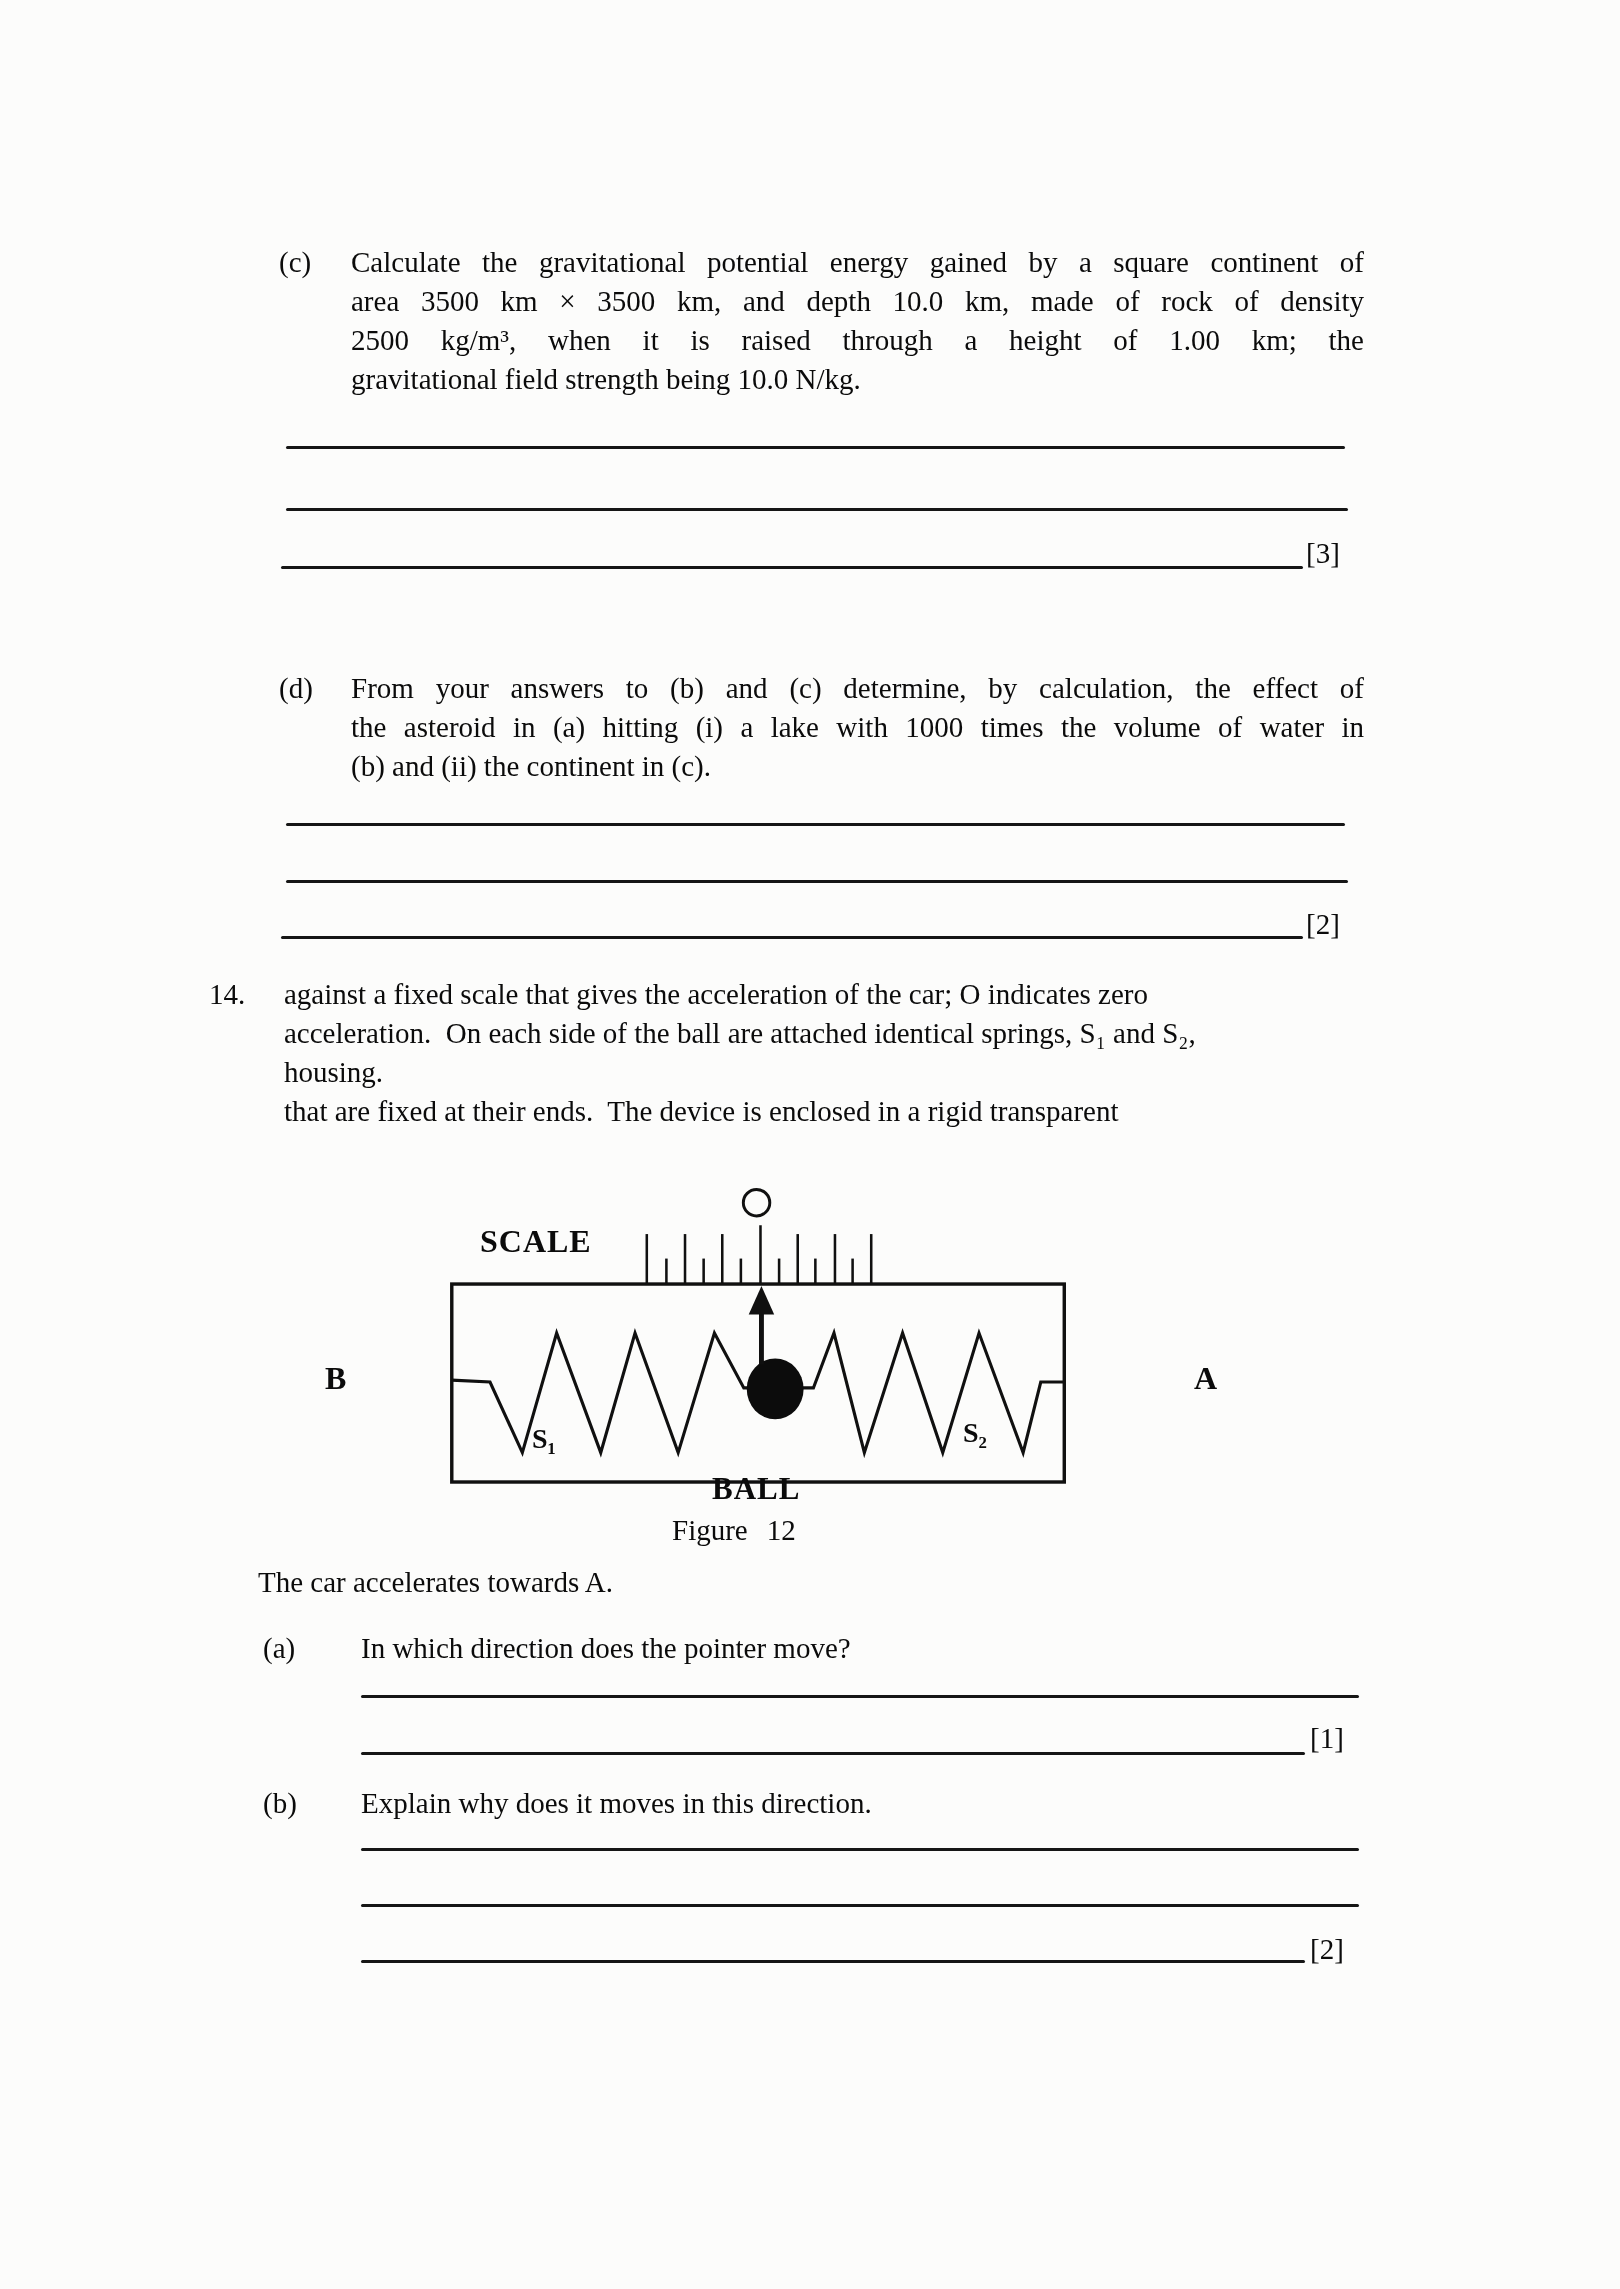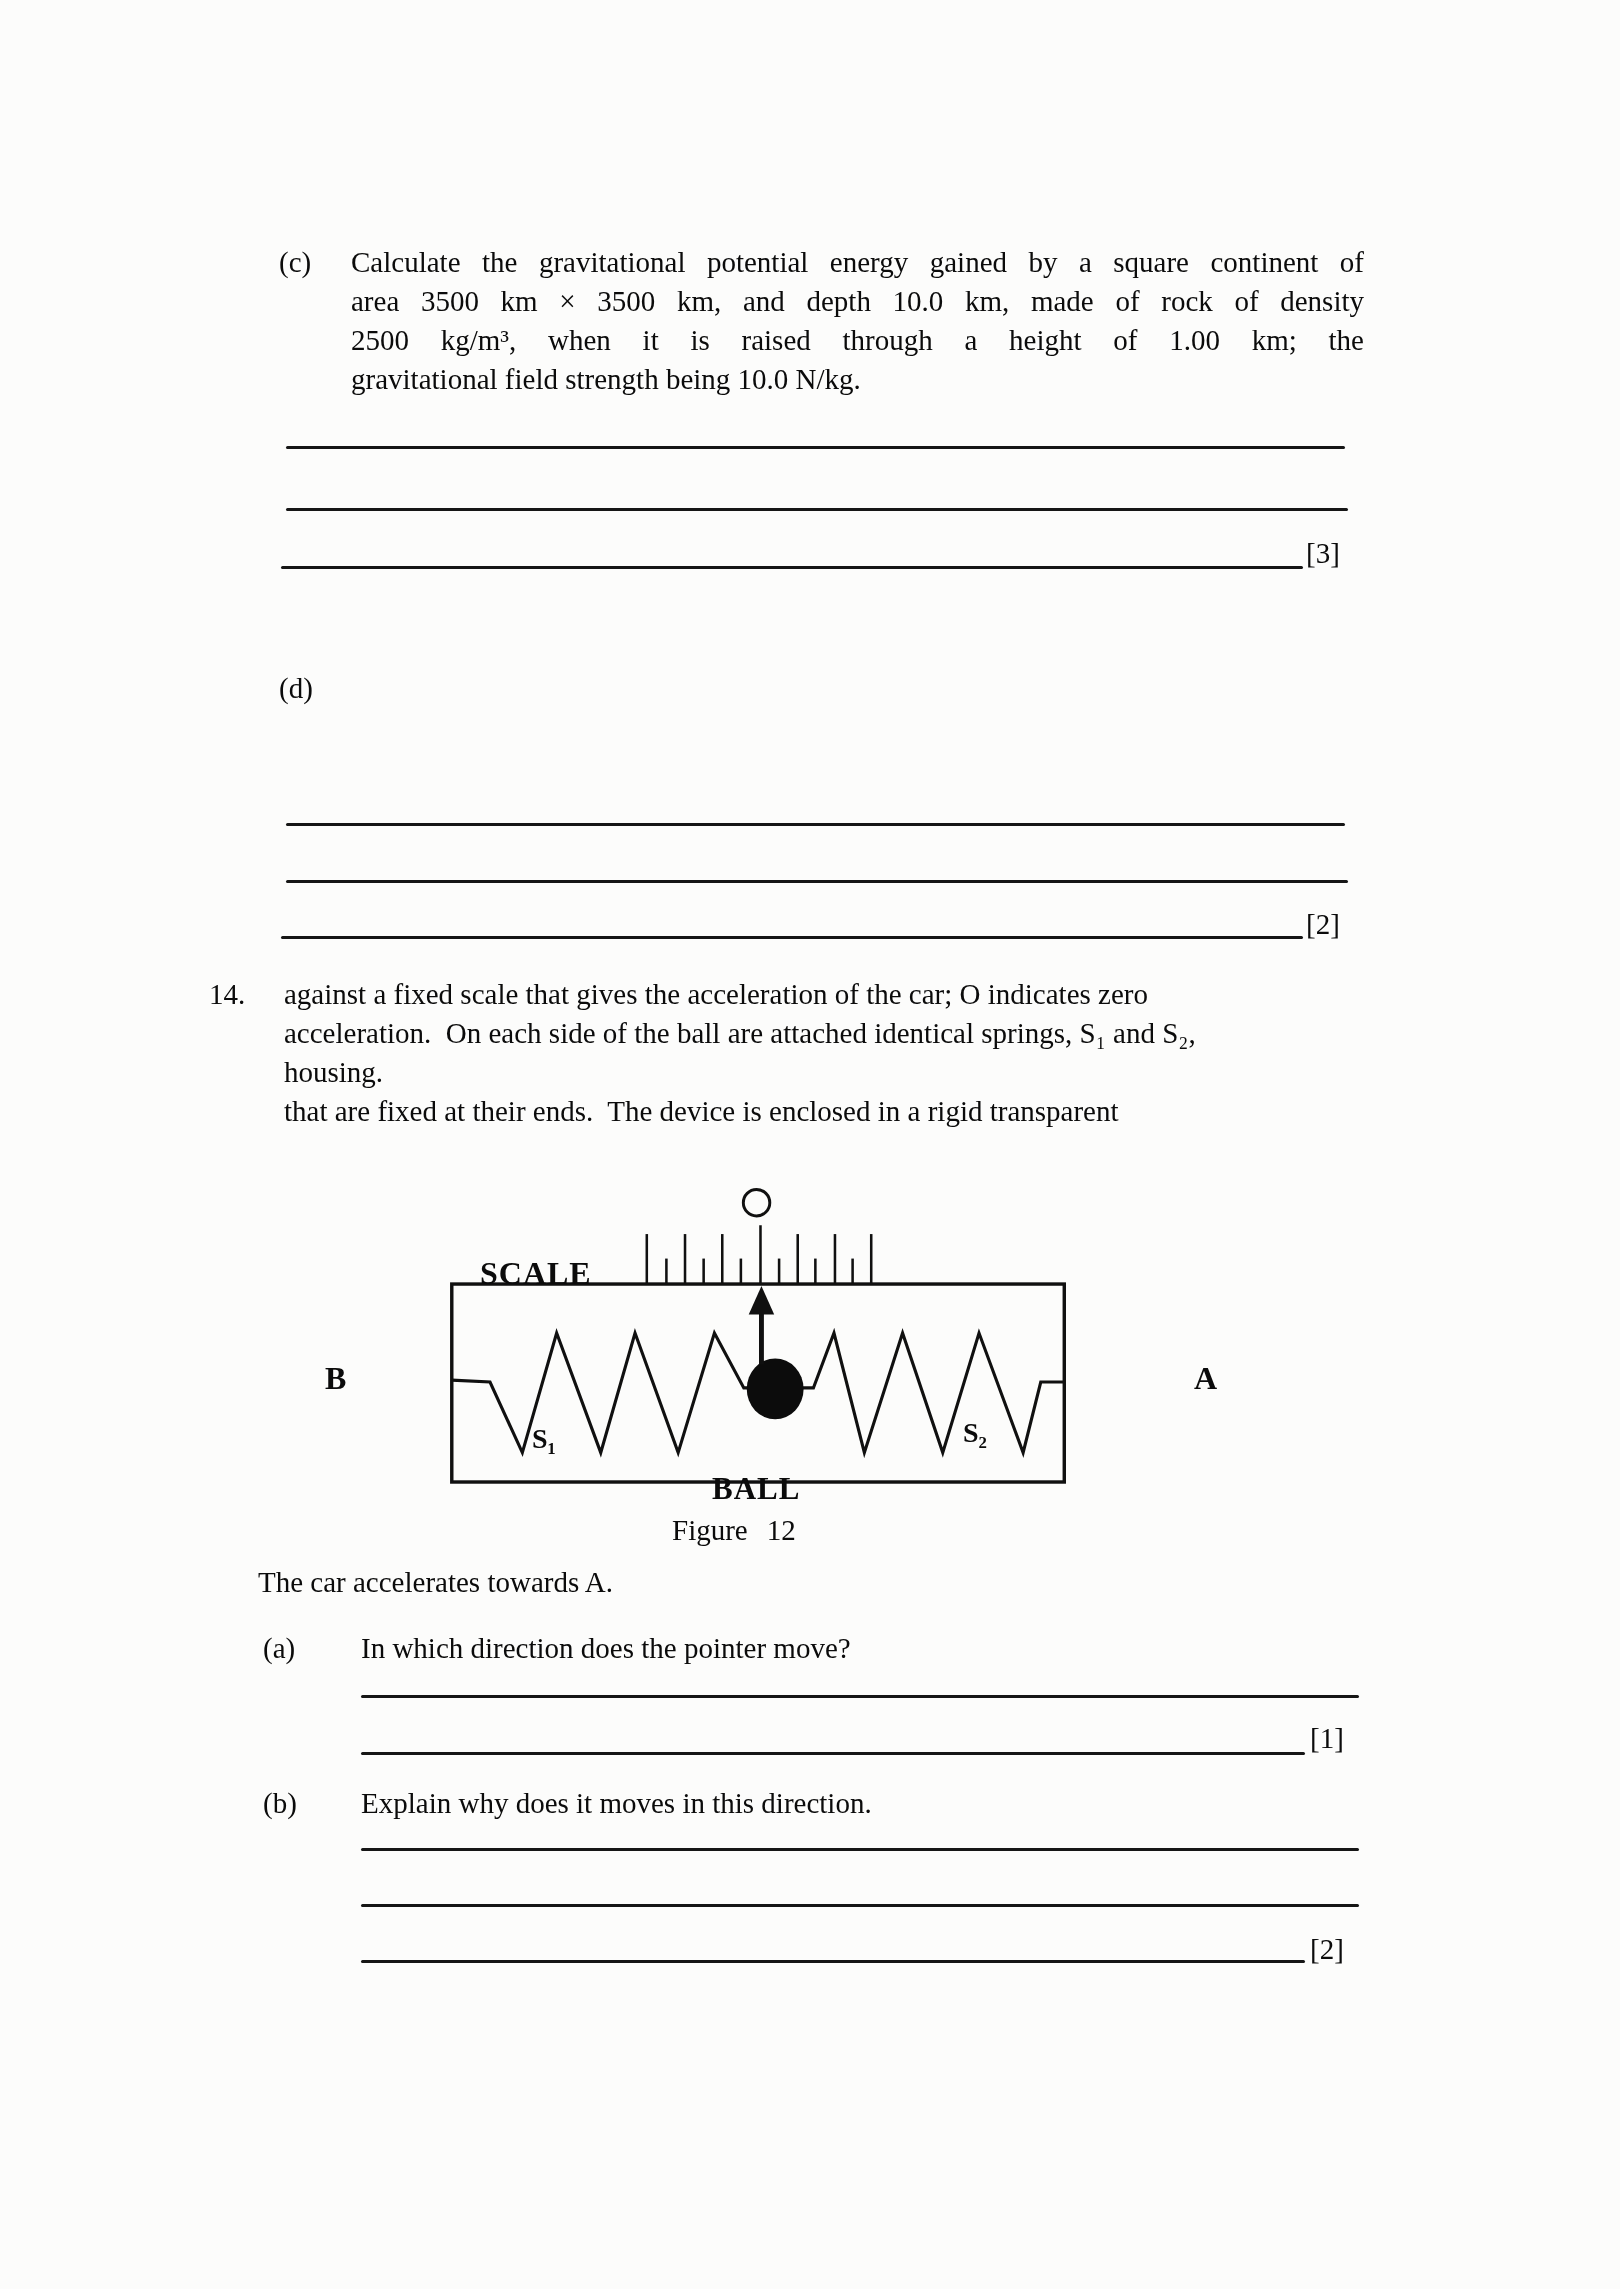--- a/index.html
+++ b/index.html
@@ -31,20 +31,25 @@
     <div class="t jl">area 3500 km × 3500 km, and depth 10.0 km, made of rock of density</div>
     <div class="t jl">2500 kg/m³, when it is raised through a height of 1.00 km; the</div>
     <div class="t">gravitational field strength being 10.0 N/kg.</div>
   </div>
   <div class="ansline" style="left:286px;top:446px;width:1059px;"></div>
   <div class="ansline" style="left:286px;top:508px;width:1062px;"></div>
   <div class="ansline" style="left:281px;top:566px;width:1022px;"></div>
   <div class="mark" style="left:1306px;top:537px;">[3]</div>
 
   <div class="abs t" style="left:279px;top:669px;">(d)</div>
+  <div class="abs" style="left:351px;top:669px;width:1013px;">
+    <div class="t jl">From your answers to (b) and (c) determine, by calculation, the effect of</div>
+    <div class="t jl">the asteroid in (a) hitting (i) a lake with 1000 times the volume of water in</div>
+    <div class="t">(b) and (ii) the continent in (c).</div>
+  </div>
   <div class="ansline" style="left:286px;top:823px;width:1059px;"></div>
   <div class="ansline" style="left:286px;top:880px;width:1062px;"></div>
   <div class="ansline" style="left:281px;top:936px;width:1022px;"></div>
   <div class="mark" style="left:1306px;top:908px;">[2]</div>
 
   <div class="abs t" style="left:209px;top:975px;">14.</div>
   <div class="abs" style="left:284px;top:975px;width:1215px;">
     <div class="t pre">against a fixed scale that gives the acceleration of the car; O indicates zero</div>
     <div class="t pre">acceleration.  On each side of the ball are attached identical springs, S₁ and S₂,</div>
     <div class="t pre">housing.</div>
@@ -76,21 +81,21 @@
     <path d="M461 1408 L500 1410 L533 1482 L568 1360 L613 1482 L648 1360 L692 1482 L729 1360 L759 1416 L766 1416" fill="none" stroke="#101010" stroke-width="3.2" stroke-linejoin="miter"></path>
 
     <path d="M818 1416 L830 1416 L851 1360 L882 1482 L921 1360 L962 1482 L999 1360 L1044 1482 L1062 1410 L1086 1410" fill="none" stroke="#101010" stroke-width="3.2" stroke-linejoin="miter"></path>
 
     <ellipse cx="791" cy="1417" rx="29" ry="31" fill="#0c0c0c"></ellipse>
 
     <line x1="777" y1="1392" x2="777" y2="1336" stroke="#101010" stroke-width="5"></line>
     <polygon points="777,1312 764,1341 790,1341" fill="#101010"></polygon>
   </svg>
 
-  <div class="figlbl" style="left:480px;top:1223px;font-size:32px;letter-spacing:1px;margin-top:32px;">SCALE</div>
+  <div class="figlbl" style="left:480px;top:1223px;font-size:32px;letter-spacing:1px;">SCALE</div>
   <div class="figlbl" style="left:325px;top:1360px;font-size:32px;">B</div>
   <div class="figlbl" style="left:1194px;top:1360px;font-size:32px;">A</div>
   <div class="figlbl" style="left:532px;top:1423px;font-size:28px;">S₁</div>
   <div class="figlbl" style="left:712px;top:1423px;font-size:31px;letter-spacing:1px;margin-top:48px;">BALL</div>
   <div class="figlbl" style="left:963px;top:1417px;font-size:28px;">S₂</div>
   <div class="abs t" style="left:672px;top:1511px;word-spacing:11.8px;">Figure 12</div>
 
   <div class="abs t" style="left:258px;top:1563px;">The car accelerates towards A.</div>
 
   <div class="abs t" style="left:263px;top:1629px;">(a)</div>

